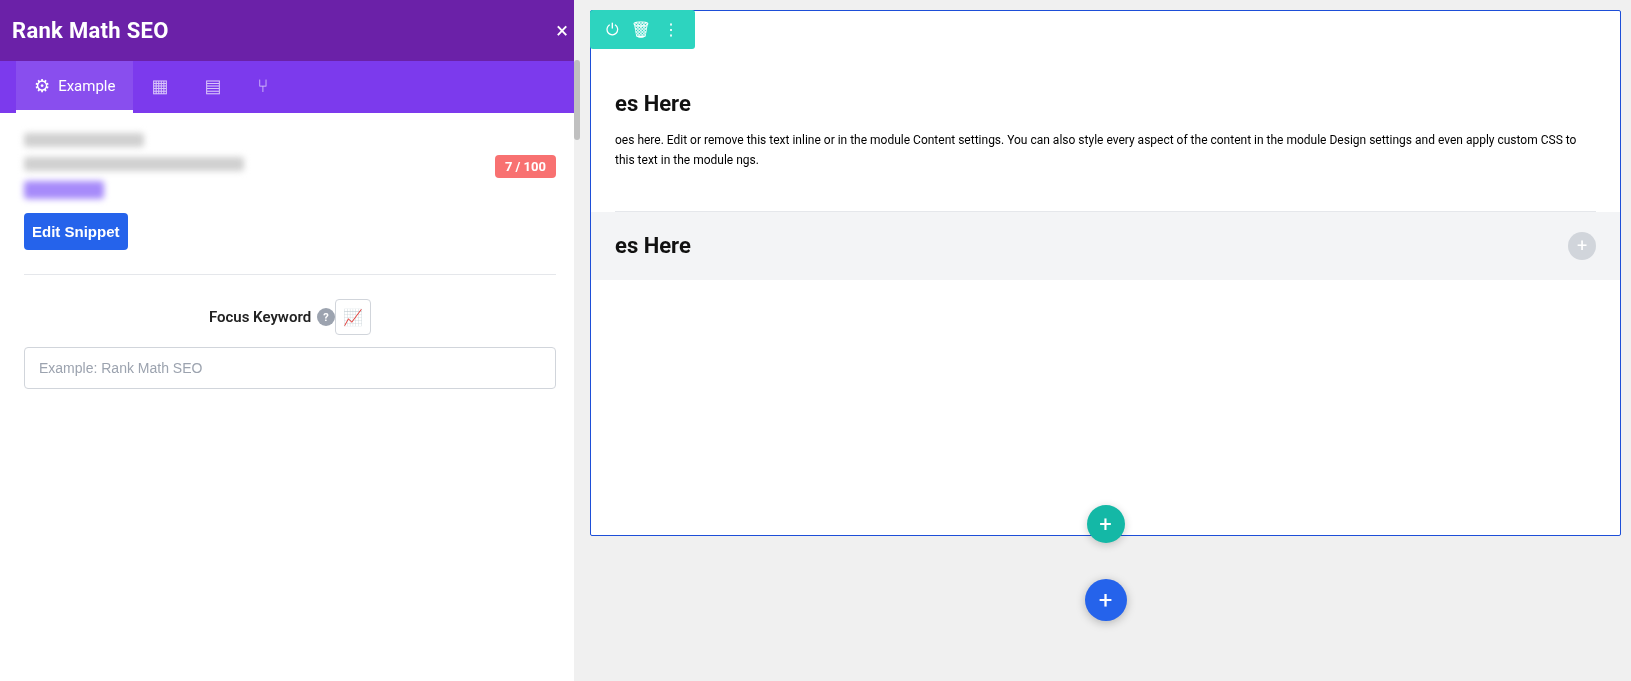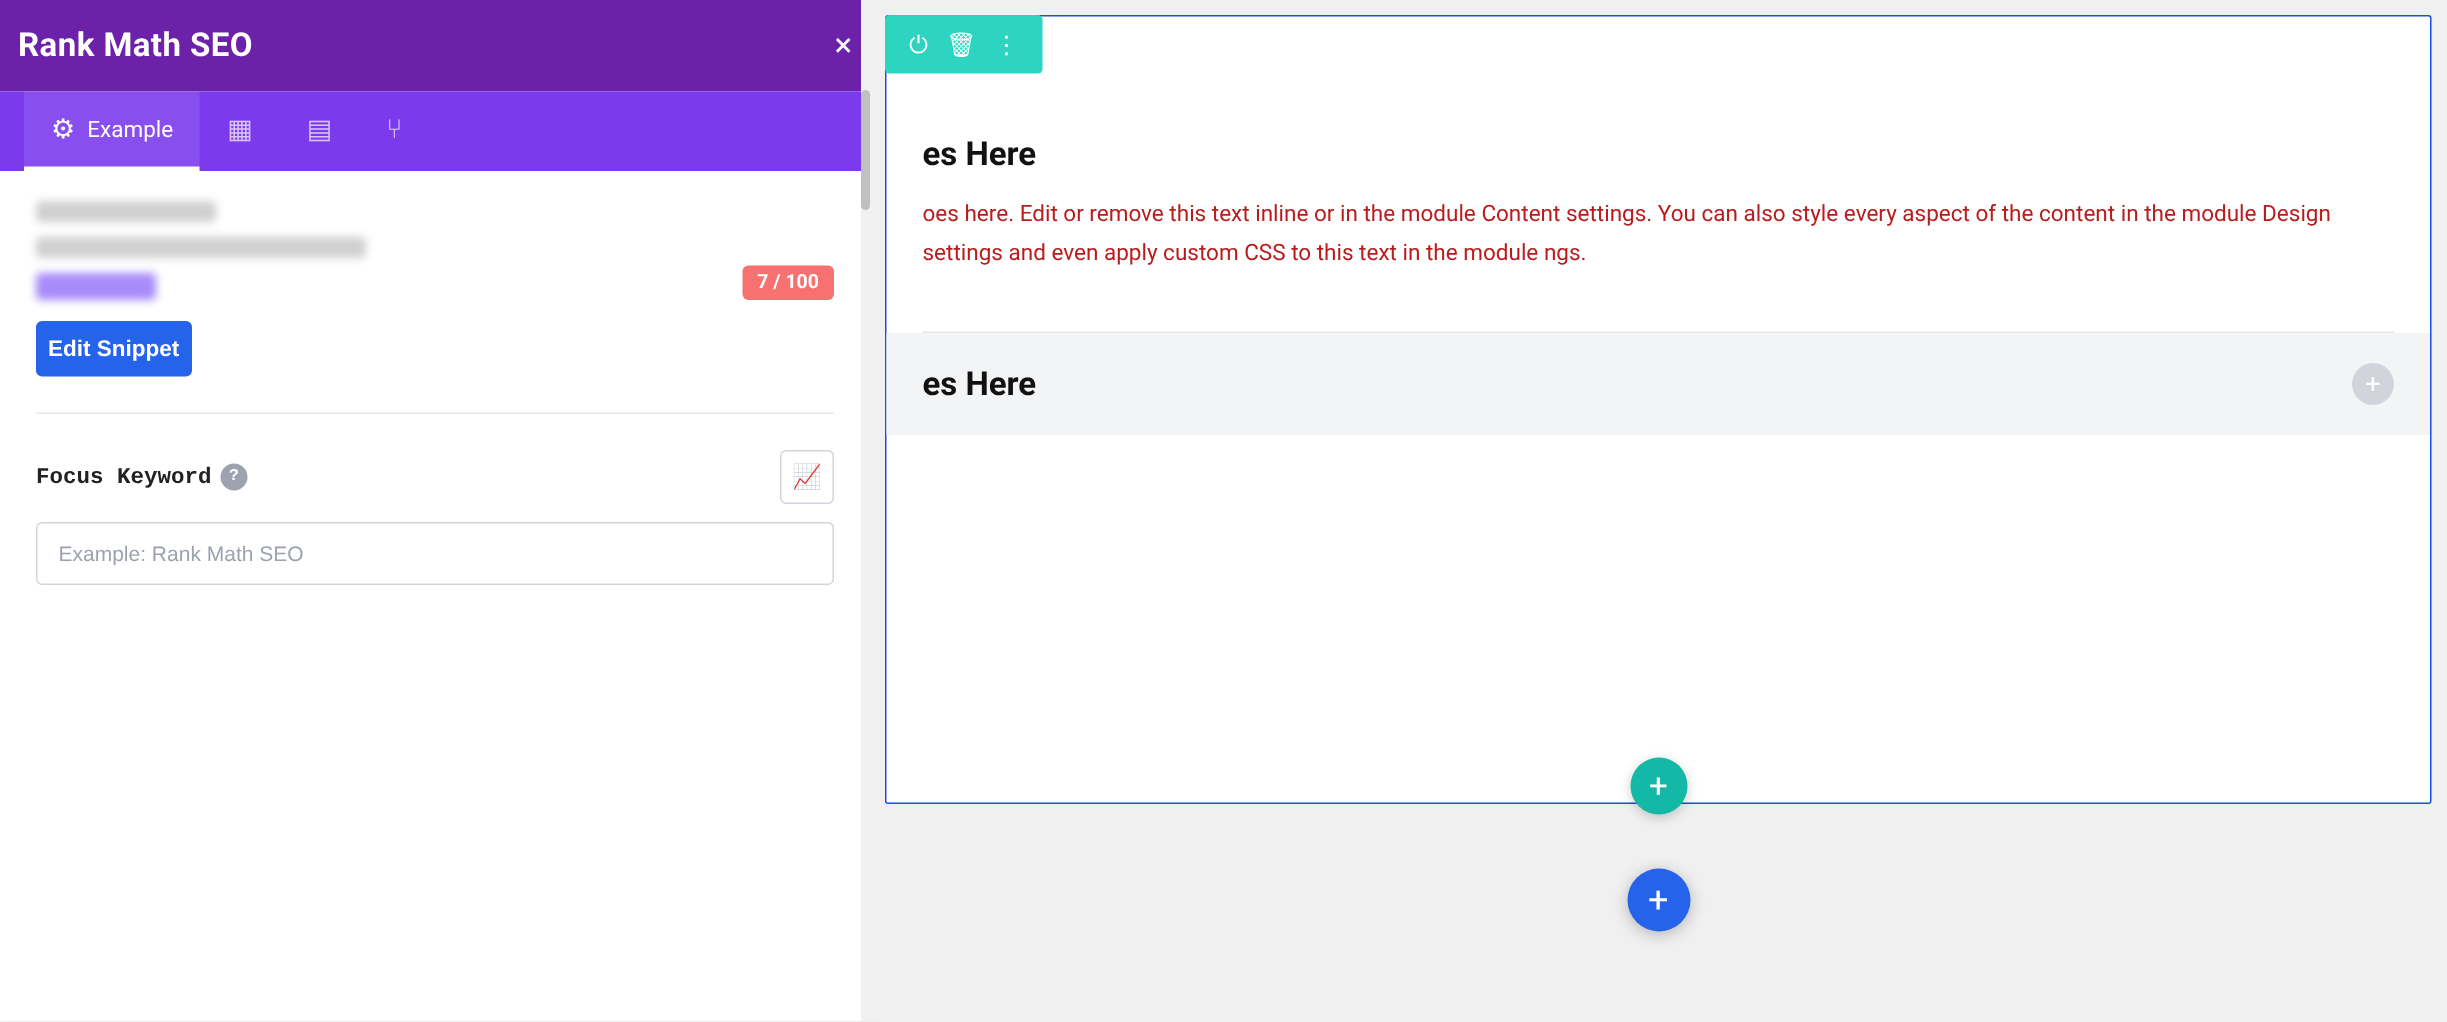--- a/index.html
+++ b/index.html
@@ -91,21 +91,21 @@
     .blurred-row.highlight {
       width: 80px;
       background: #a78bfa;
       height: 18px;
       margin-bottom: 0;
     }
 
     .meta-area {
       display: flex;
       justify-content: space-between;
-      align-items: flex-end;
+      align-items: center;
       margin-bottom: 14px;
     }
     .blurred-group { flex: 1; }
 
     .score-badge {
       background: #f87171;
       color: #fff;
       font-size: 13px;
       font-weight: 700;
       padding: 4px 10px;
@@ -133,23 +133,22 @@
 
     .divider {
       border: none;
       border-top: 1px solid #e5e7eb;
       margin: 24px 0;
     }
 
     .focus-keyword-label-row {
       display: flex;
       align-items: center;
-      justify-content: space-between;
+      justify-content: center;
       margin-bottom: 12px;
-      font-family: Liberation Mono, monospace;
     }
     .focus-keyword-label {
       display: flex;
       align-items: center;
       gap: 6px;
       font-size: 15px;
       font-weight: 600;
       color: #222;
     }
     .help-icon {
@@ -252,22 +251,22 @@
       padding: 20px 24px;
     }
     .module-heading {
       font-size: 22px;
       font-weight: 700;
       color: #111;
       margin-bottom: 14px;
       margin-top: 60px;
     }
     .module-text {
-      font-size: 15px;
-      color: #b91c1c;
+      font-size: 12px;
+      color: #000000;
       line-height: 1.7;
       margin-bottom: 20px;
     }
 
     .module-divider {
       border: none;
       border-top: 1px solid #e5e7eb;
       margin: 0 24px;
     }
 

